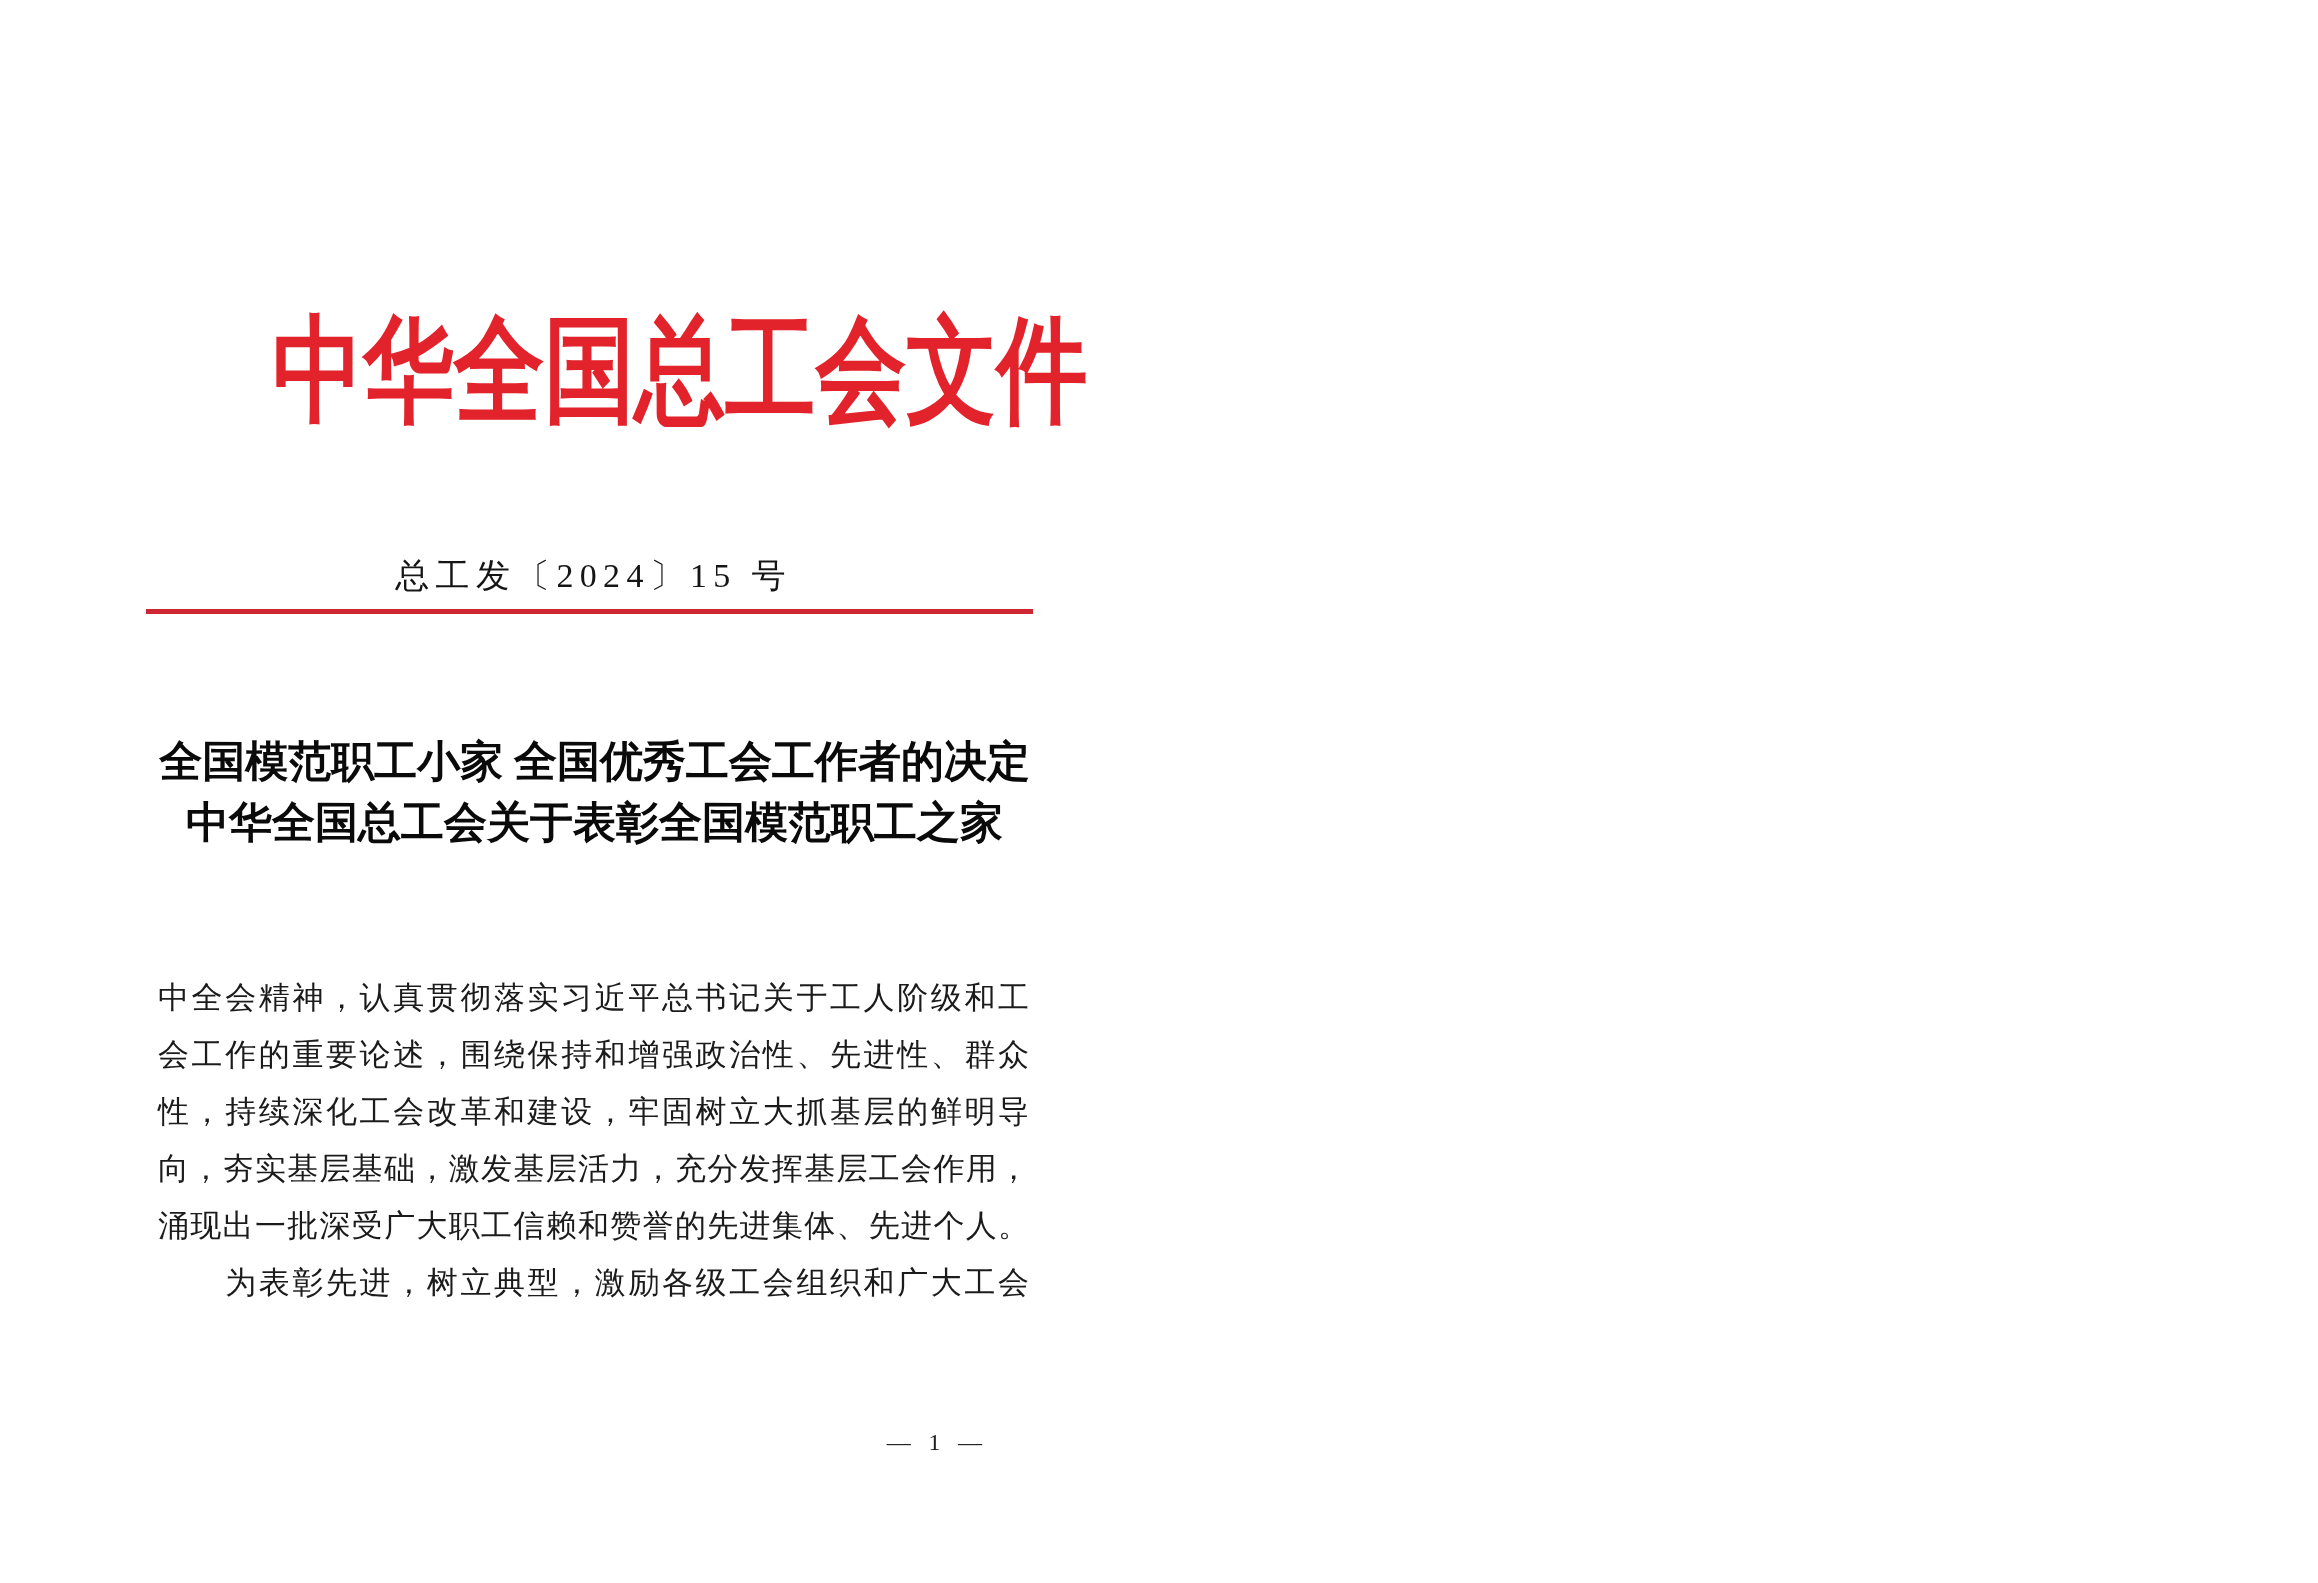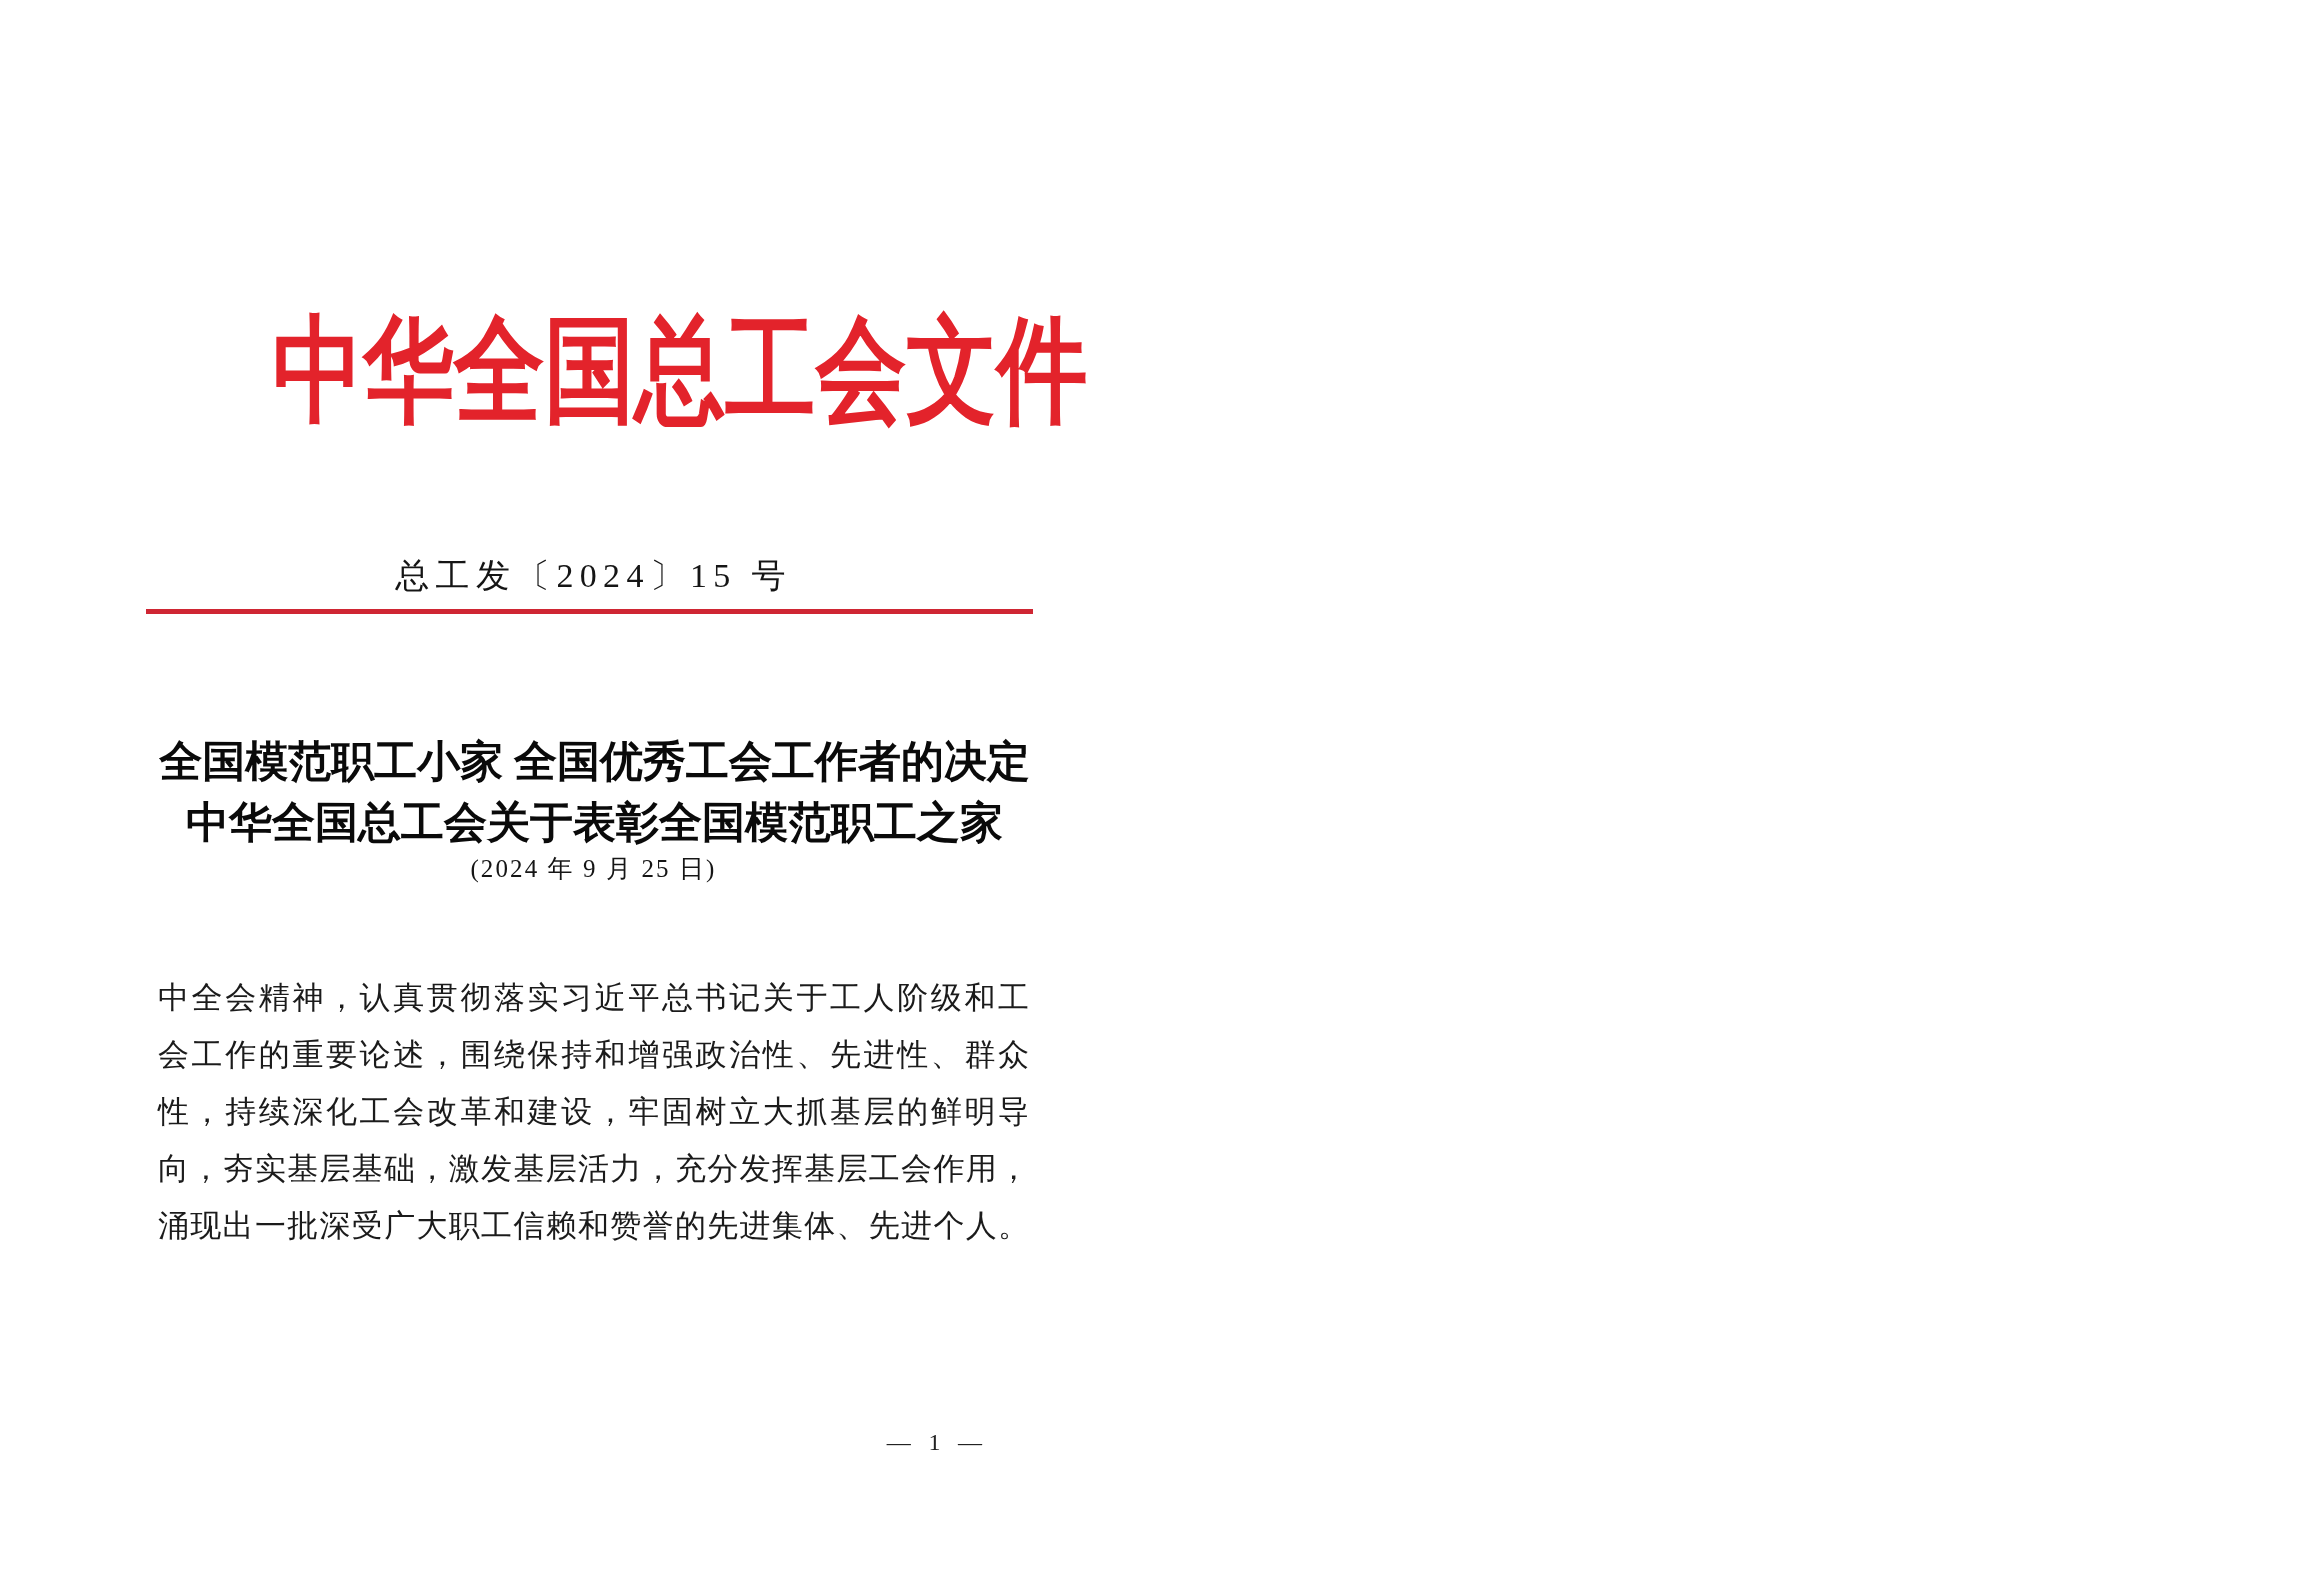--- a/index.html
+++ b/index.html
@@ -104,27 +104,27 @@
   <div class="page" id="page-1">
     <div class="letterhead">
       <span class="squeeze">中华全国总工会文件</span>
     </div>
     <div class="doc-number">总工发〔2024〕15 号</div>
     <div class="red-rule"></div>
     <div class="doc-title">
       <div>全国模范职工小家 全国优秀工会工作者的决定</div>
       <div>中华全国总工会关于表彰全国模范职工之家</div>
     </div>
-    <div class="date-line">(2024 年 9 月 25 日)</div>
     <div class="body-block" id="body-1">
         <div class="line j">中全会精神，认真贯彻落实习近平总书记关于工人阶级和工</div>
         <div class="line j">会工作的重要论述，围绕保持和增强政治性、先进性、群众</div>
         <div class="line j">性，持续深化工会改革和建设，牢固树立大抓基层的鲜明导</div>
         <div class="line j">向，夯实基层基础，激发基层活力，充分发挥基层工会作用，</div>
         <div class="line j">涌现出一批深受广大职工信赖和赞誉的先进集体、先进个人。</div>
+        <div class="line j">　　为表彰先进，树立典型，激励各级工会组织和广大工会</div>
       </div>
     <div class="page-num" id="page-num-1">— 1 —</div>
   </div>
 
   <div class="page" id="page-2">
     
     
     
   </div>
 

